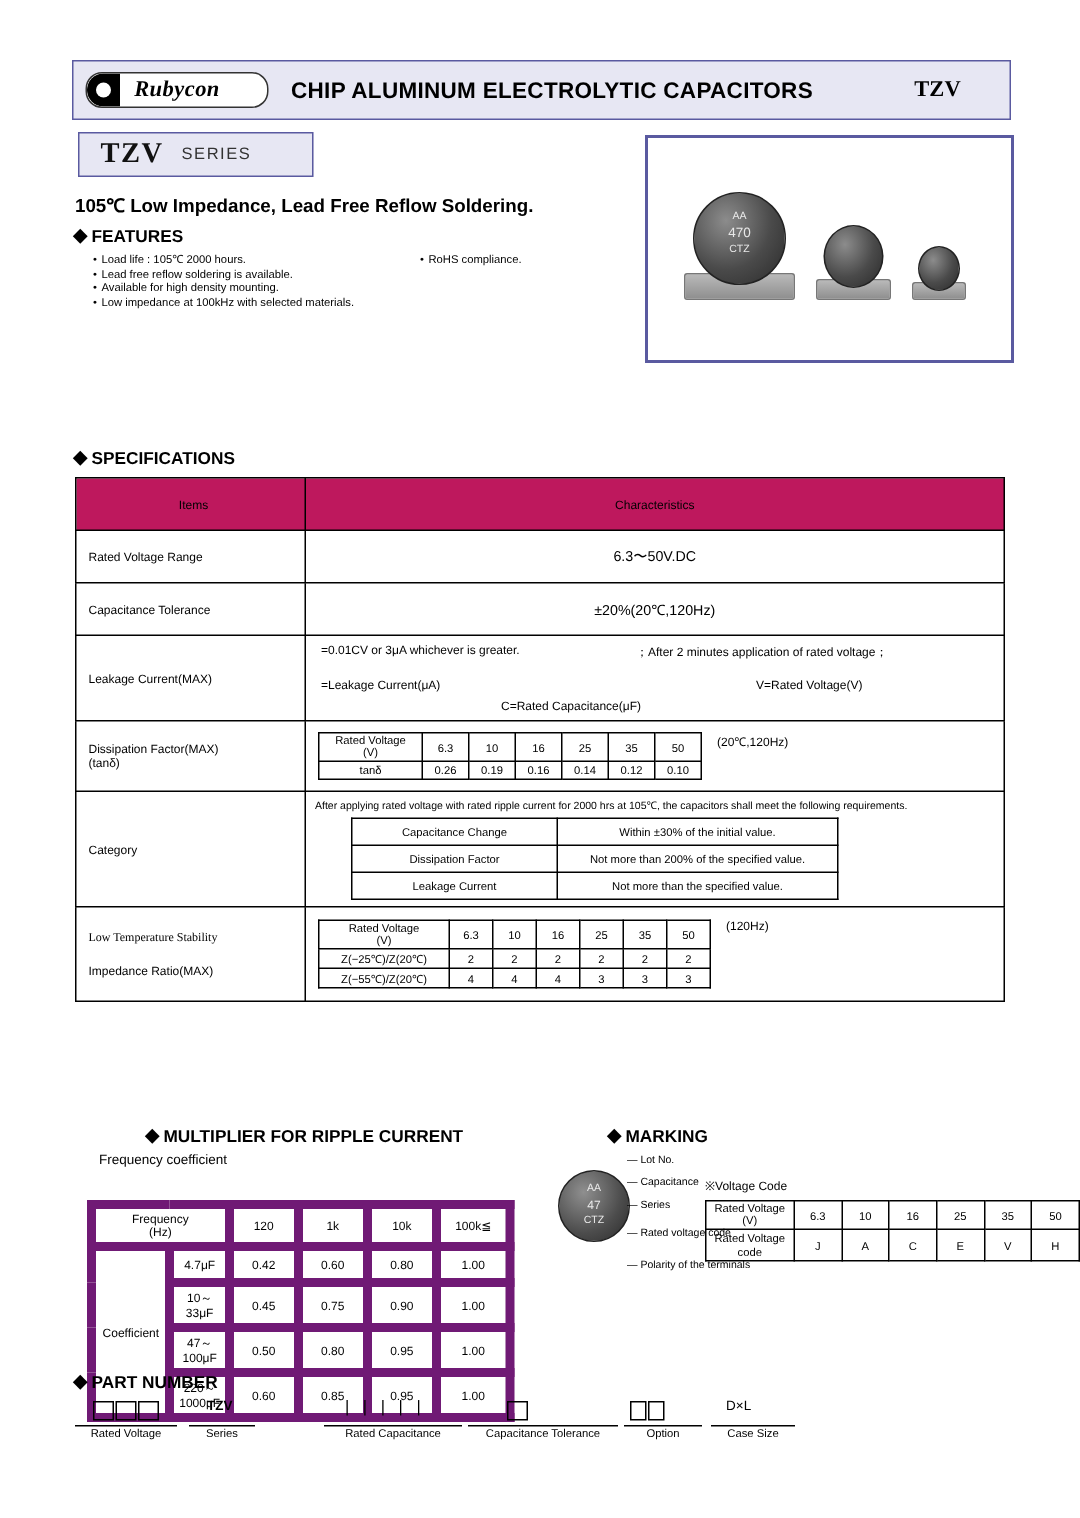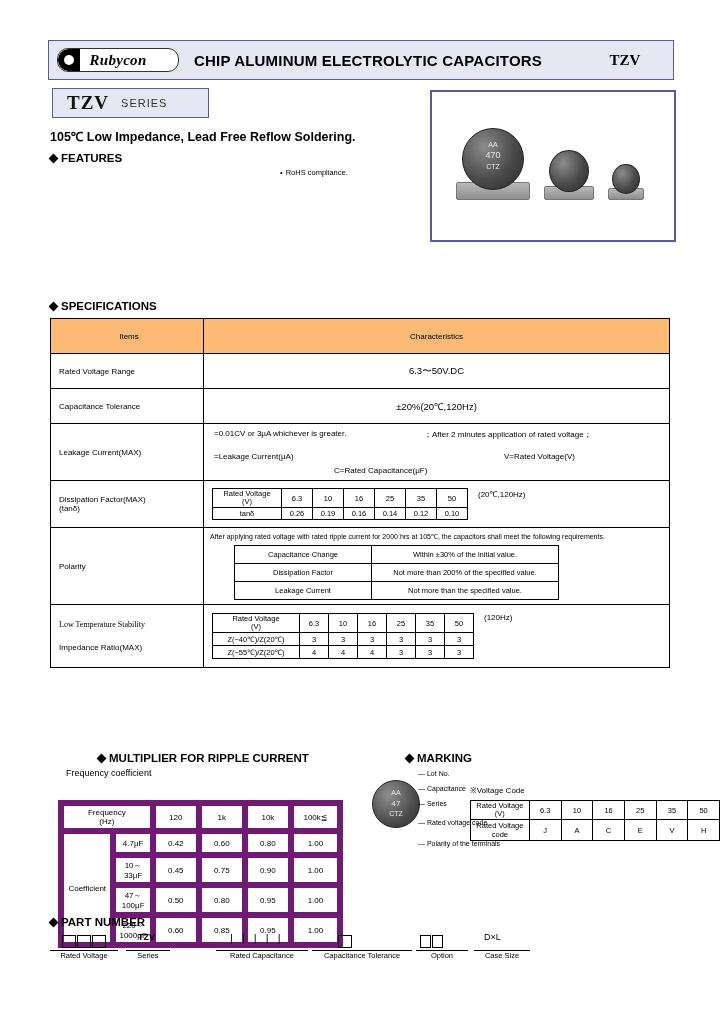--- a/index.html
+++ b/index.html
@@ -94,21 +94,21 @@
   
   .sec{position:absolute;font-size:11.5px;font-weight:bold;}
 
   
   table{border-collapse:collapse;}
   .spec{
     position:absolute;left:50px;top:318px;width:620px;
     font-size:8px;
   }
   .spec td,.spec th{border:1px solid #000;padding:2px 4px;vertical-align:middle;}
-  .spec .hdr{background:#fdba74;text-align:center;font-weight:normal;height:16px;font-size:8px;}
+  .spec .hdr{background:#be185d;text-align:center;font-weight:normal;height:16px;font-size:8px;}
   .spec .lab{width:140px;height:30px;padding-left:8px;font-size:8px;}
   .spec .ctr{text-align:center;font-size:9.5px;}
 
   .inner{border-collapse:collapse;font-size:7.5px;}
   .inner td{border:1px solid #000;padding:1px 3px;text-align:center;}
 
   
   .mult{position:absolute;left:58px;top:800px;font-size:8px;width:285px;}
   .mult td{border:6px solid #701a75;text-align:center;padding:2px 3px;height:14px;}
 
@@ -132,20 +132,26 @@
 
   <div class="series-badge">
     <span class="big">TZV</span>
     <span class="small">SERIES</span>
   </div>
 
   <div class="subtitle">105℃ Low Impedance, Lead Free Reflow Soldering.</div>
 
   <div class="feat-head">
     <span class="diamond"></span><span>FEATURES</span>
+  </div>
+  <div class="feat-list">
+    <div>Load life : 105℃ 2000 hours.</div>
+    <div>Lead free reflow soldering is available.</div>
+    <div>Available for high density mounting.</div>
+    <div>Low impedance at 100kHz with selected materials.</div>
   </div>
   <div class="feat-right">
     <div>RoHS compliance.</div>
   </div>
 
   <div class="photo-box">
 
     <div class="cap" style="left:24px;top:32px;width:72px;height:80px;">
       <div class="base" style="left:0px;top:58px;width:72px;height:16px;"></div>
       <div class="top" style="left:6px;top:4px;width:60px;height:60px;">
@@ -231,21 +237,21 @@
               <td>0.10</td>
             </tr>
           </tbody>
               </table>
           <div style="margin-left:10px;font-size:8px;">(20℃,120Hz)</div>
         </div>
       </td>
     </tr>
 
     <tr>
-      <td class="lab" style="height:72px;">Polarity</td>
+      <td class="lab" style="height:72px;">Category</td>
       <td style="padding:3px 6px;">
         <div style="font-size:7px;margin-bottom:4px;">After applying rated voltage with rated ripple current for 2000 hrs at 105℃, the capacitors shall meet the following requirements.</div>
         <table class="inner" style="margin-left:24px;">
           <tbody>
                 <tr>
             <td style="width:130px;height:15px;">Capacitance Change</td>
             <td style="width:180px;">Within ±30% of the initial value.</td>
           </tr>
           <tr>
             <td style="height:15px;">Dissipation Factor</td>
@@ -275,27 +281,27 @@
                 <div>(V)</div>
               </td>
               <td style="width:22px;">6.3</td>
               <td style="width:22px;">10</td>
               <td style="width:22px;">16</td>
               <td style="width:22px;">25</td>
               <td style="width:22px;">35</td>
               <td style="width:22px;">50</td>
             </tr>
             <tr>
-              <td>Z(−40℃)/Z(20℃)</td>
-              <td>3</td>
-              <td>3</td>
-              <td>3</td>
-              <td>3</td>
-              <td>3</td>
-              <td>3</td>
+              <td>Z(−25℃)/Z(20℃)</td>
+              <td>2</td>
+              <td>2</td>
+              <td>2</td>
+              <td>2</td>
+              <td>2</td>
+              <td>2</td>
             </tr>
             <tr>
               <td>Z(−55℃)/Z(20℃)</td>
               <td>4</td>
               <td>4</td>
               <td>4</td>
               <td>3</td>
               <td>3</td>
               <td>3</td>
             </tr>

